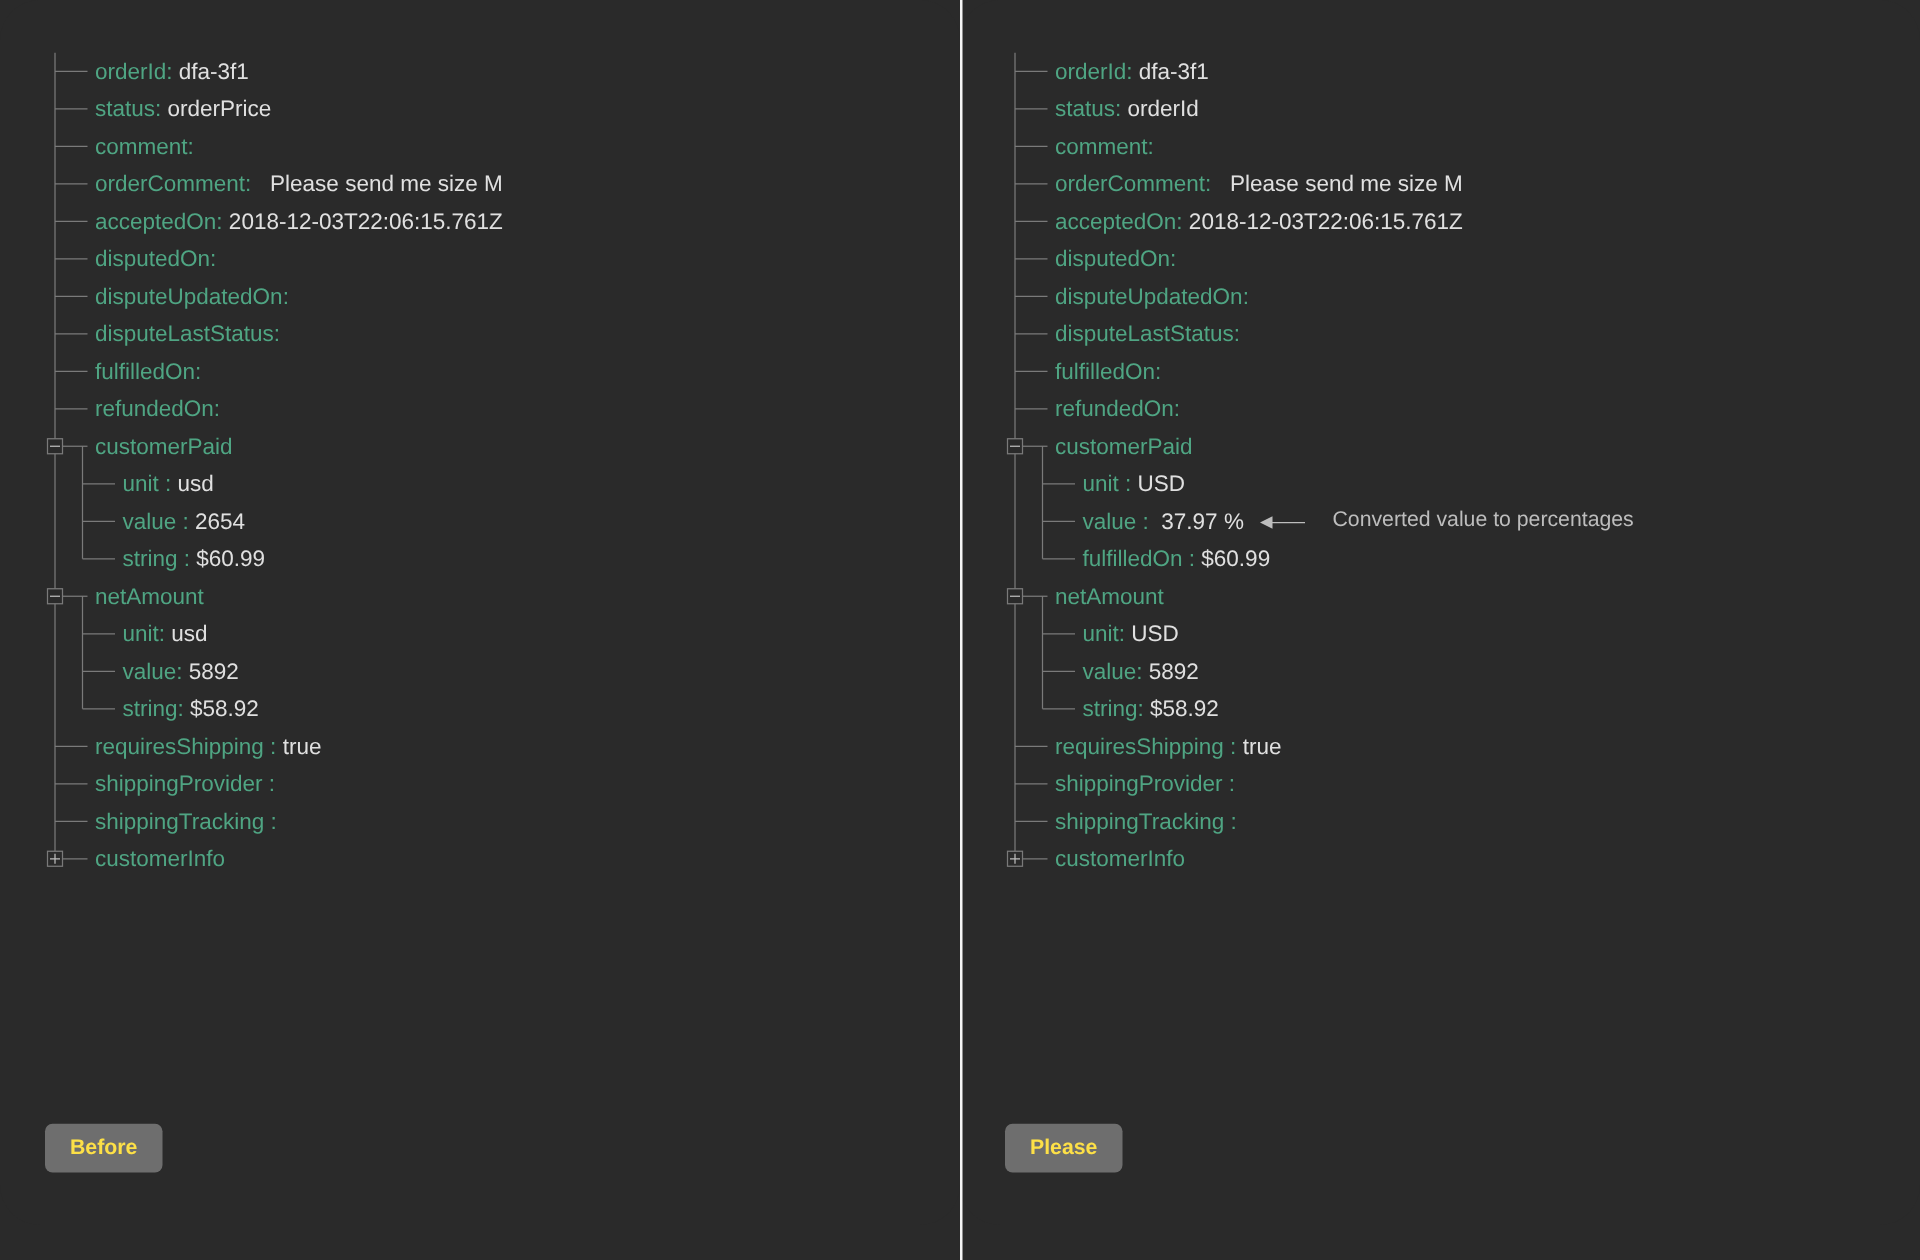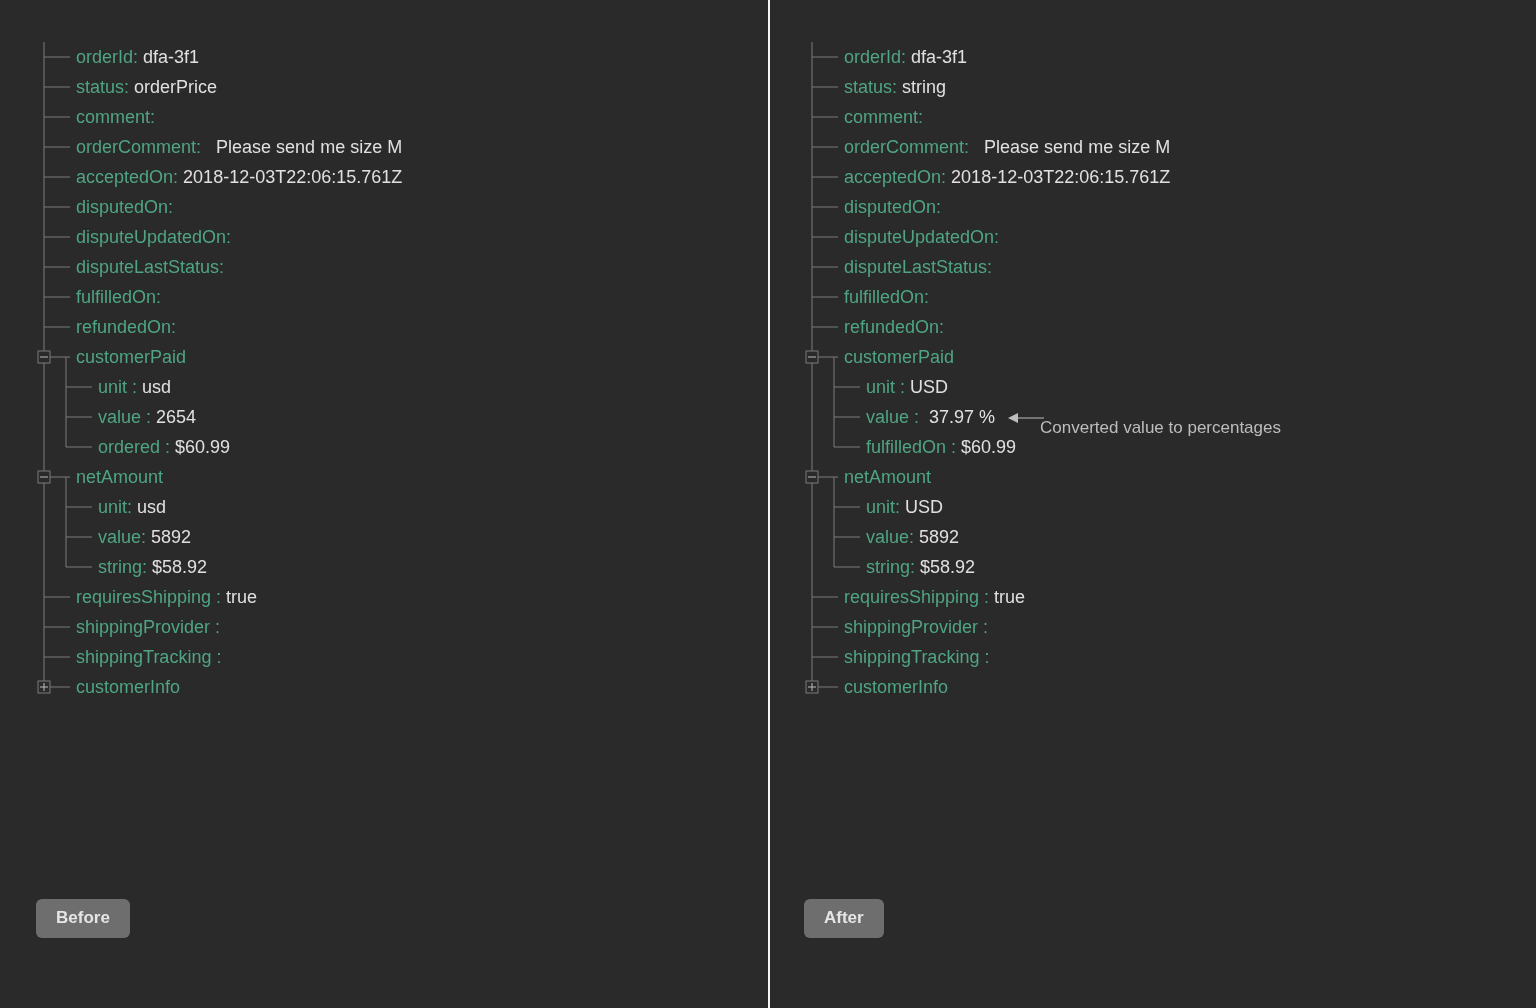--- a/index.html
+++ b/index.html
@@ -72,21 +72,21 @@
   .guides line.pm {
     stroke: #bdbdbd;
     stroke-width: 1;
   }
   
   .pill {
     position: absolute;
     bottom: 42px;
     left: 36px;
     background: #6e6e6e;
-    color: #e5e5e5;
+    color: #fde047;
     border-radius: 6px;
     padding: 9px 20px 10px 20px;
     font-size: 17px;
     font-weight: 600;
   }
   
   .annot {
     position: absolute;
     color: #bdbdbd;
     font-size: 17px;
@@ -197,21 +197,21 @@
       <div class="row depth1" style="top:300px;position:absolute">
           <span class="content"><span class="key">customerPaid</span></span>
         </div>
       <div class="row depth2" style="top:330px;position:absolute">
           <span class="content"><span class="key">unit :</span> <span class="val">usd</span></span>
         </div>
       <div class="row depth2" style="top:360px;position:absolute">
           <span class="content"><span class="key">value :</span> <span class="val">2654</span></span>
         </div>
       <div class="row depth2" style="top:390px;position:absolute">
-          <span class="content"><span class="key">ordered :</span> <span class="val">$60.99</span></span>
+          <span class="content"><span class="key">string :</span> <span class="val">$60.99</span></span>
         </div>
       <div class="row depth1" style="top:420px;position:absolute">
           <span class="content"><span class="key">netAmount</span></span>
         </div>
       <div class="row depth2" style="top:450px;position:absolute">
           <span class="content"><span class="key">unit:</span> <span class="val">usd</span></span>
         </div>
       <div class="row depth2" style="top:480px;position:absolute">
           <span class="content"><span class="key">value:</span> <span class="val">5892</span></span>
         </div>
@@ -269,21 +269,21 @@
         <line x1="14" y1="645" x2="34" y2="645"></line>
         <rect class="box" x="2" y="639" width="12" height="12"></rect>
         <line class="pm" x1="4" y1="645" x2="12" y2="645"></line>
         <line class="pm" x1="8" y1="641" x2="8" y2="649"></line>
       </svg>
 
       <div class="row depth1" style="top:0px;position:absolute">
           <span class="content"><span class="key">orderId:</span> <span class="val">dfa-3f1</span></span>
         </div>
       <div class="row depth1" style="top:30px;position:absolute">
-          <span class="content"><span class="key">status:</span> <span class="val">string</span></span>
+          <span class="content"><span class="key">status:</span> <span class="val">orderId</span></span>
         </div>
       <div class="row depth1" style="top:60px;position:absolute">
           <span class="content"><span class="key">comment:</span></span>
         </div>
       <div class="row depth1" style="top:90px;position:absolute">
           <span class="content"><span class="key">orderComment:</span>&nbsp;&nbsp;&nbsp;<span class="val">Please send me size M</span></span>
         </div>
       <div class="row depth1" style="top:120px;position:absolute">
           <span class="content"><span class="key">acceptedOn:</span> <span class="val">2018-12-03T22:06:15.761Z</span></span>
         </div>
@@ -337,19 +337,19 @@
         </div>
       <div class="row depth1" style="top:630px;position:absolute">
           <span class="content"><span class="key">customerInfo</span></span>
         </div>
     </div>
 
     <svg class="arrow" style="left:238px; top:410px;" width="40" height="16">
       <path d="M38 8 L8 8"></path>
       <polygon points="2,8 12,3 12,13"></polygon>
     </svg>
-    <div class="annot" style="left:272px; top:406px;margin-top:12px;">Converted value to percentages</div>
-
-    <div class="pill">After</div>
+    <div class="annot" style="left:298px; top:406px;">Converted value to percentages</div>
+
+    <div class="pill">Please</div>
   </div>
 
   <div class="divider"></div>
 </div>
 
 </body></html>

